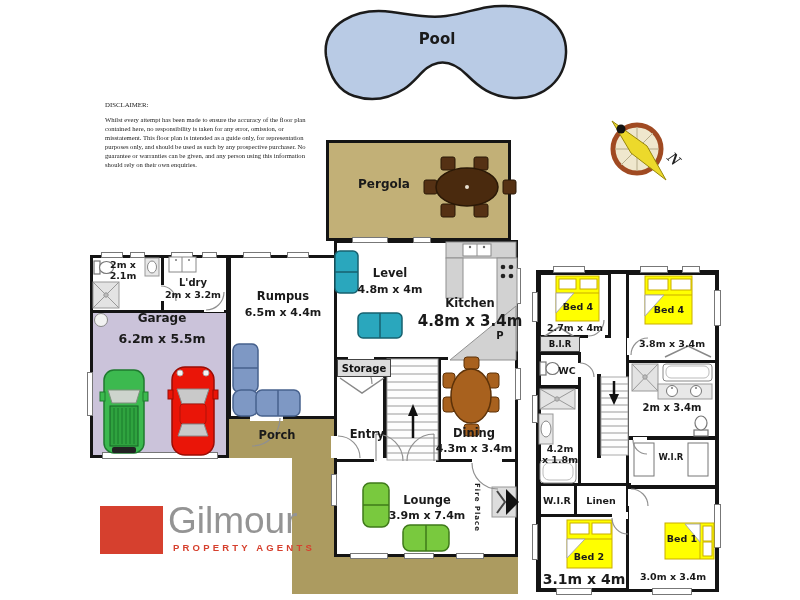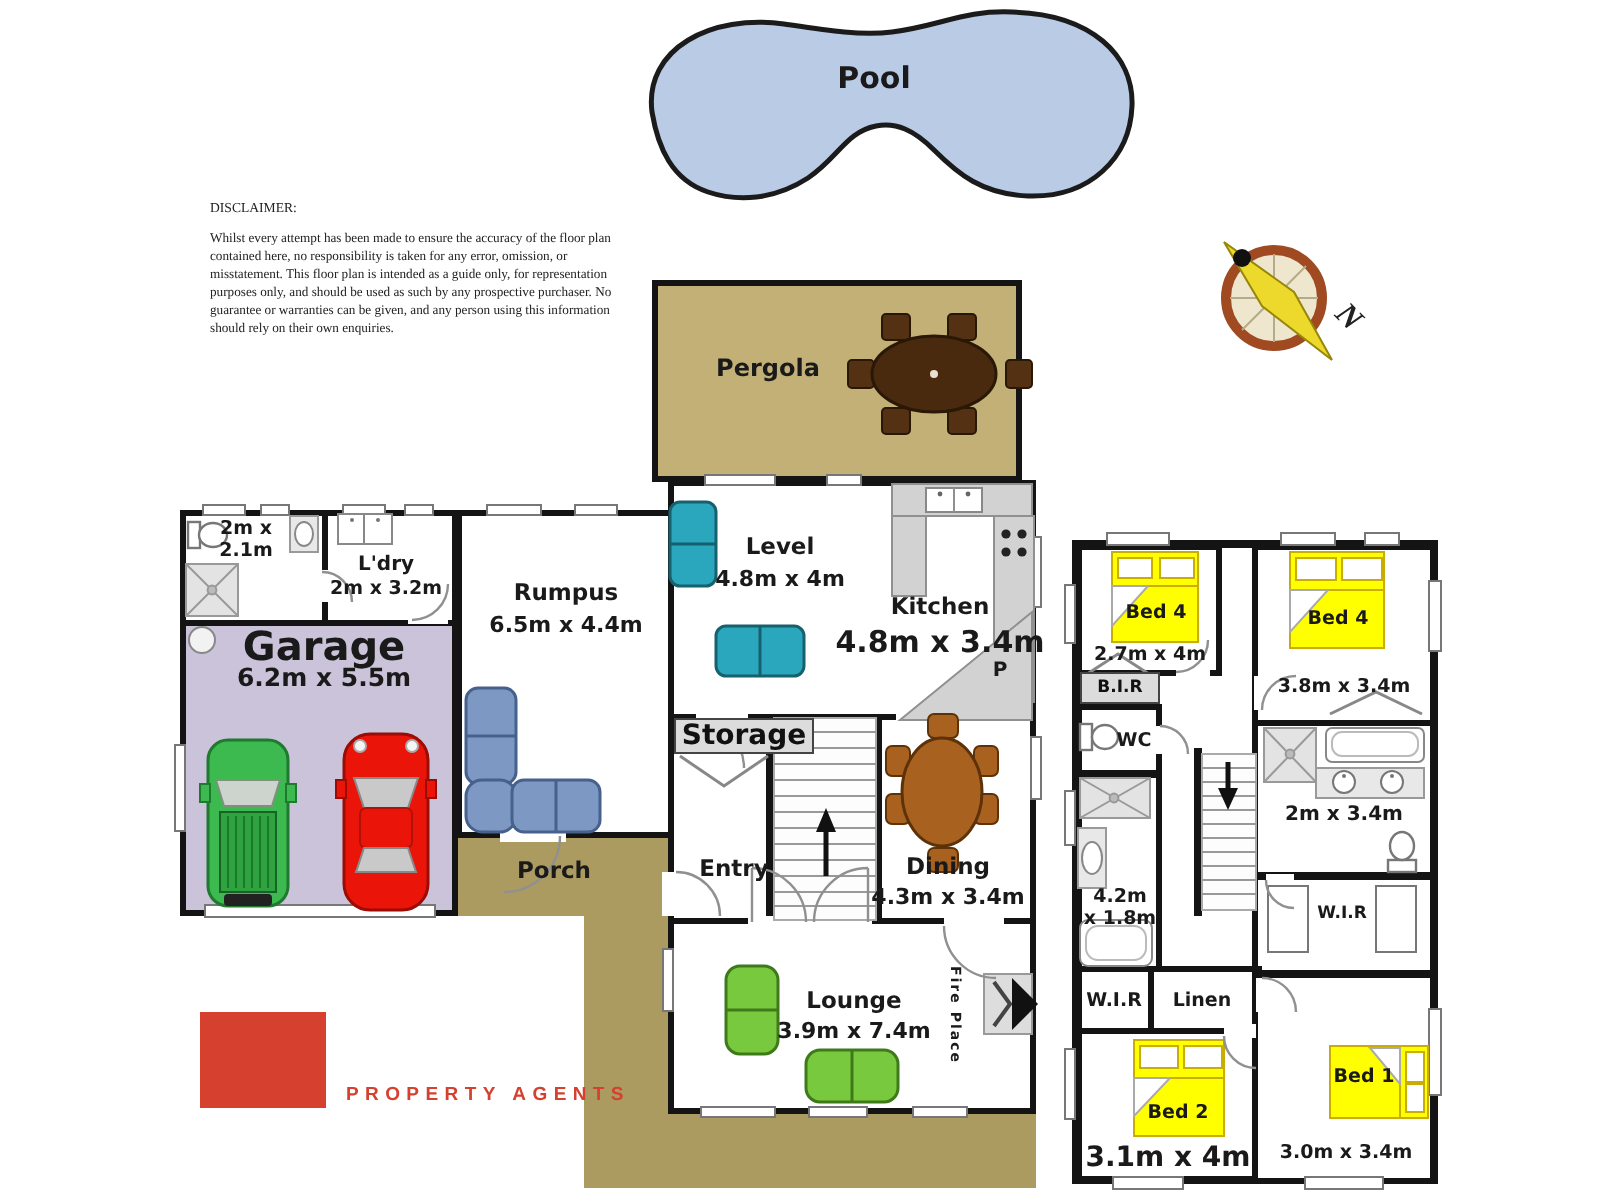--- a/index.html
+++ b/index.html
@@ -392,38 +392,38 @@
 
   <div class="lbl" style="left:437px;top:30px;font-size:15px">Pool</div>
   <div class="lbl" style="left:384px;top:177px;font-size:12px">Pergola</div>
 
   <div class="lbl" style="left:123px;top:259px;font-size:9.5px">
     <span>2m x</span><br>
     <span>2.1m</span>
   </div>
   <div class="lbl" style="left:193px;top:277px;font-size:10px">L'dry</div>
   <div class="lbl" style="left:193px;top:289px;font-size:9.5px">2m x 3.2m</div>
-  <div class="lbl" style="left:162px;top:311px;font-size:20px">Garage</div>
+  <div class="lbl" style="left:162px;top:311px;font-size:12px">Garage</div>
   <div class="lbl" style="left:162px;top:331px;font-size:12.5px">6.2m x 5.5m</div>
   <div class="lbl" style="left:283px;top:290px;font-size:11.5px">Rumpus</div>
   <div class="lbl" style="left:283px;top:306px;font-size:11px">6.5m x 4.4m</div>
   <div class="lbl" style="left:390px;top:267px;font-size:11.5px">Level</div>
   <div class="lbl" style="left:390px;top:283px;font-size:11px">4.8m x 4m</div>
   <div class="lbl" style="left:470px;top:297px;font-size:11.5px">Kitchen</div>
   <div class="lbl" style="left:470px;top:312px;font-size:15px">4.8m x 3.4m</div>
   <div class="lbl" style="left:500px;top:330px;font-size:10px">P</div>
   <div class="lbl" style="left:367px;top:428px;font-size:11.5px">Entry</div>
   <div class="lbl" style="left:474px;top:427px;font-size:11.5px">Dining</div>
   <div class="lbl" style="left:474px;top:442px;font-size:11px">4.3m x 3.4m</div>
   <div class="lbl" style="left:427px;top:494px;font-size:11.5px">Lounge</div>
   <div class="lbl" style="left:427px;top:509px;font-size:11px">3.9m x 7.4m</div>
   <div class="lbl" style="left:277px;top:429px;font-size:11.5px">Porch</div>
   <div class="lbl vert" style="left:473px;top:483px;font-size:7px;height:40px">Fire Place</div>
 
-  <div class="box" style="left:337px;top:359px;width:70px;height:18px;font-size:14px">Storage</div>
+  <div class="box" style="left:337px;top:359px;width:54px;height:18px;font-size:10px">Storage</div>
   <div class="box" style="left:540px;top:336px;width:40px;height:16px;font-size:8.5px">B.I.R</div>
 
   <div class="lbl" style="left:578px;top:301px;font-size:9.5px">Bed 4</div>
   <div class="lbl" style="left:575px;top:322px;font-size:9.5px">2.7m x 4m</div>
   <div class="lbl" style="left:669px;top:304px;font-size:9.5px">Bed 4</div>
   <div class="lbl" style="left:672px;top:338px;font-size:9.5px">3.8m x 3.4m</div>
   <div class="lbl" style="left:567px;top:365px;font-size:9.5px">WC</div>
   <div class="lbl" style="left:560px;top:443px;font-size:9.5px">
     <span>4.2m</span><br>
     <span>x 1.8m</span>
@@ -438,15 +438,16 @@
   <div class="lbl" style="left:673px;top:571px;font-size:9.5px">3.0m x 3.4m</div>
 
   <div class="disclaimer">
     <h4>DISCLAIMER:</h4>
     <div>Whilst every attempt has been made to ensure the accuracy of the floor plan contained here, no responsibility is taken for any error, omission, or misstatement. This floor plan is intended as a guide only, for representation purposes only, and should be used as such by any prospective purchaser. No guarantee or warranties can be given, and any person using this information should rely on their own enquiries.</div>
   </div>
 
   <div class="north">N</div>
 
   <div class="logo-box"></div>
+  <div class="logo-brand">Gilmour</div>
   <div class="logo-tag">PROPERTY AGENTS</div>
 
 </div>
 
 </body></html>

